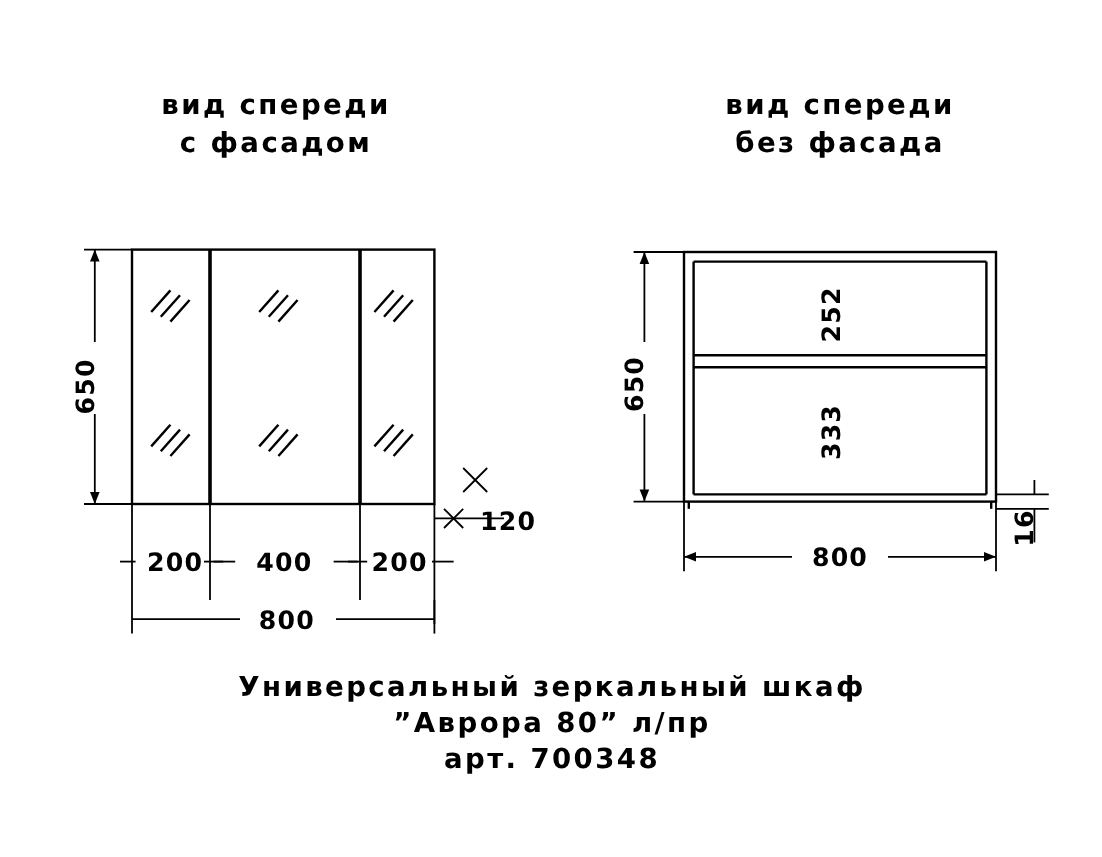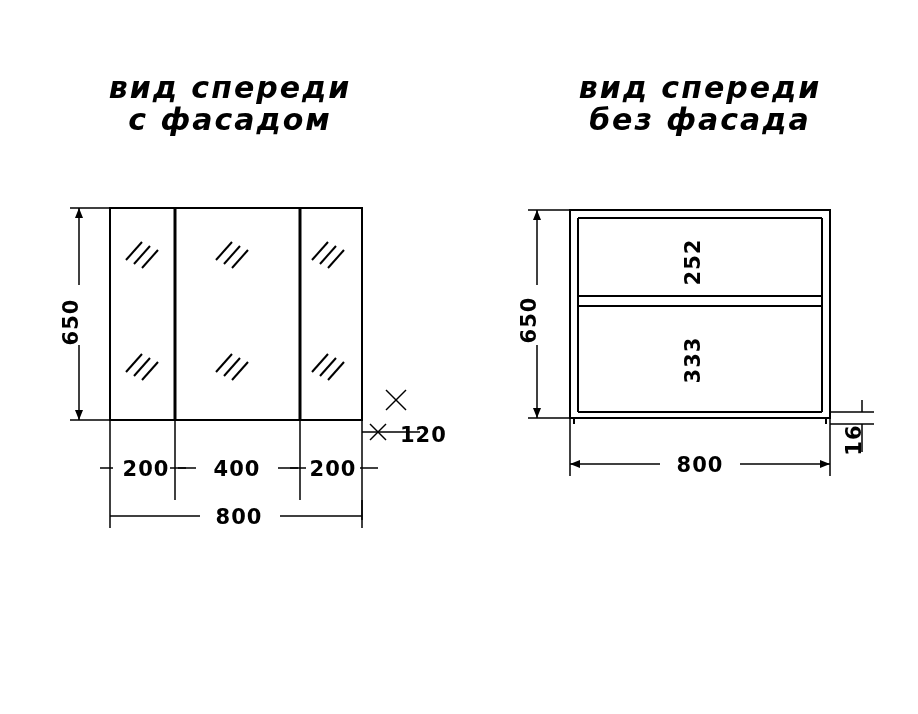--- a/index.html
+++ b/index.html
@@ -18,25 +18,24 @@
   .stage {
     position: absolute;
     left: 0; top: 0;
     width: 918px;
     height: 714px;
   }
   .title {
     position: absolute;
     text-align: center;
     font-weight: bold;
-    font-size: 30px;
+    font-size: 23px;
     letter-spacing: 2px;
     line-height: 32px;
     white-space: pre-line;
-    font-style: italic;
   }
   #title-left {
     left: 60px;
     top: 72px;
     width: 340px;
   }
   #title-right {
     left: 530px;
     top: 72px;
     width: 340px;
@@ -199,14 +198,17 @@
       </g>
     </g>
 
     <text x="536" y="320" text-anchor="middle" transform="rotate(-90 536 320)">650</text>
     <text x="700" y="262" text-anchor="middle" transform="rotate(-90 700 262)">252</text>
     <text x="700" y="360" text-anchor="middle" transform="rotate(-90 700 360)">333</text>
     <text x="700" y="472" text-anchor="middle">800</text>
     <text x="861" y="440" text-anchor="middle" transform="rotate(-90 861 440)">16</text>
   </svg>
 
+  <div class="caption">Универсальный зеркальный шкаф
+”Аврора 80” л/пр
+арт. 700348</div>
 
 </div>
 
 </body></html>

